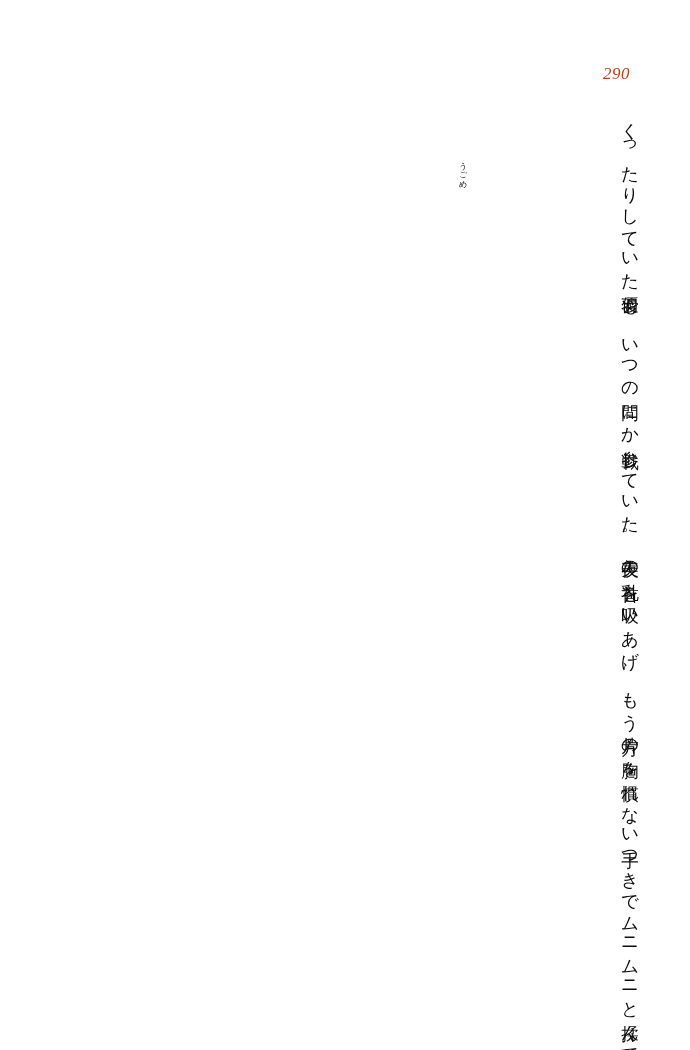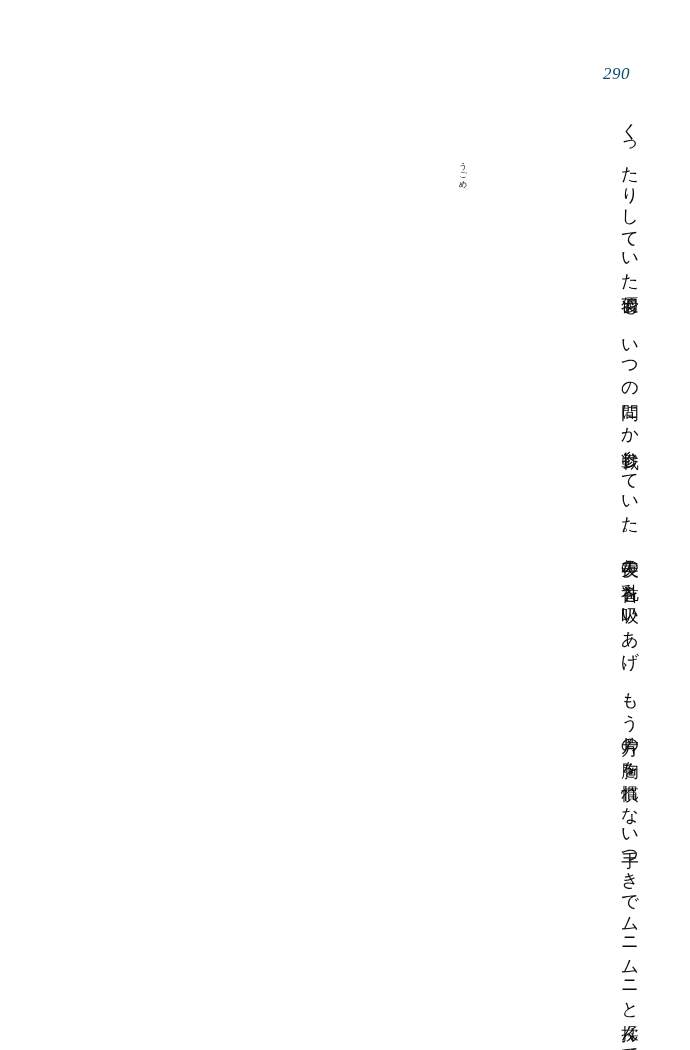--- a/index.html
+++ b/index.html
@@ -26,21 +26,21 @@
 
   
   .page-number {
     position: absolute;
     top: 64px;
     right: 60px;
     font-family: "Liberation Serif", "DejaVu Serif", serif;
     font-size: 17px;
     font-style: italic;
     letter-spacing: 0.5px;
-    color: #0c4a6e;
+    color: #c2410c;
   }
 
   
   .text-block {
     position: absolute;
     top: 110px;
     right: 52px;
     height: 830px;
     width: 560px;
     display: flex;

